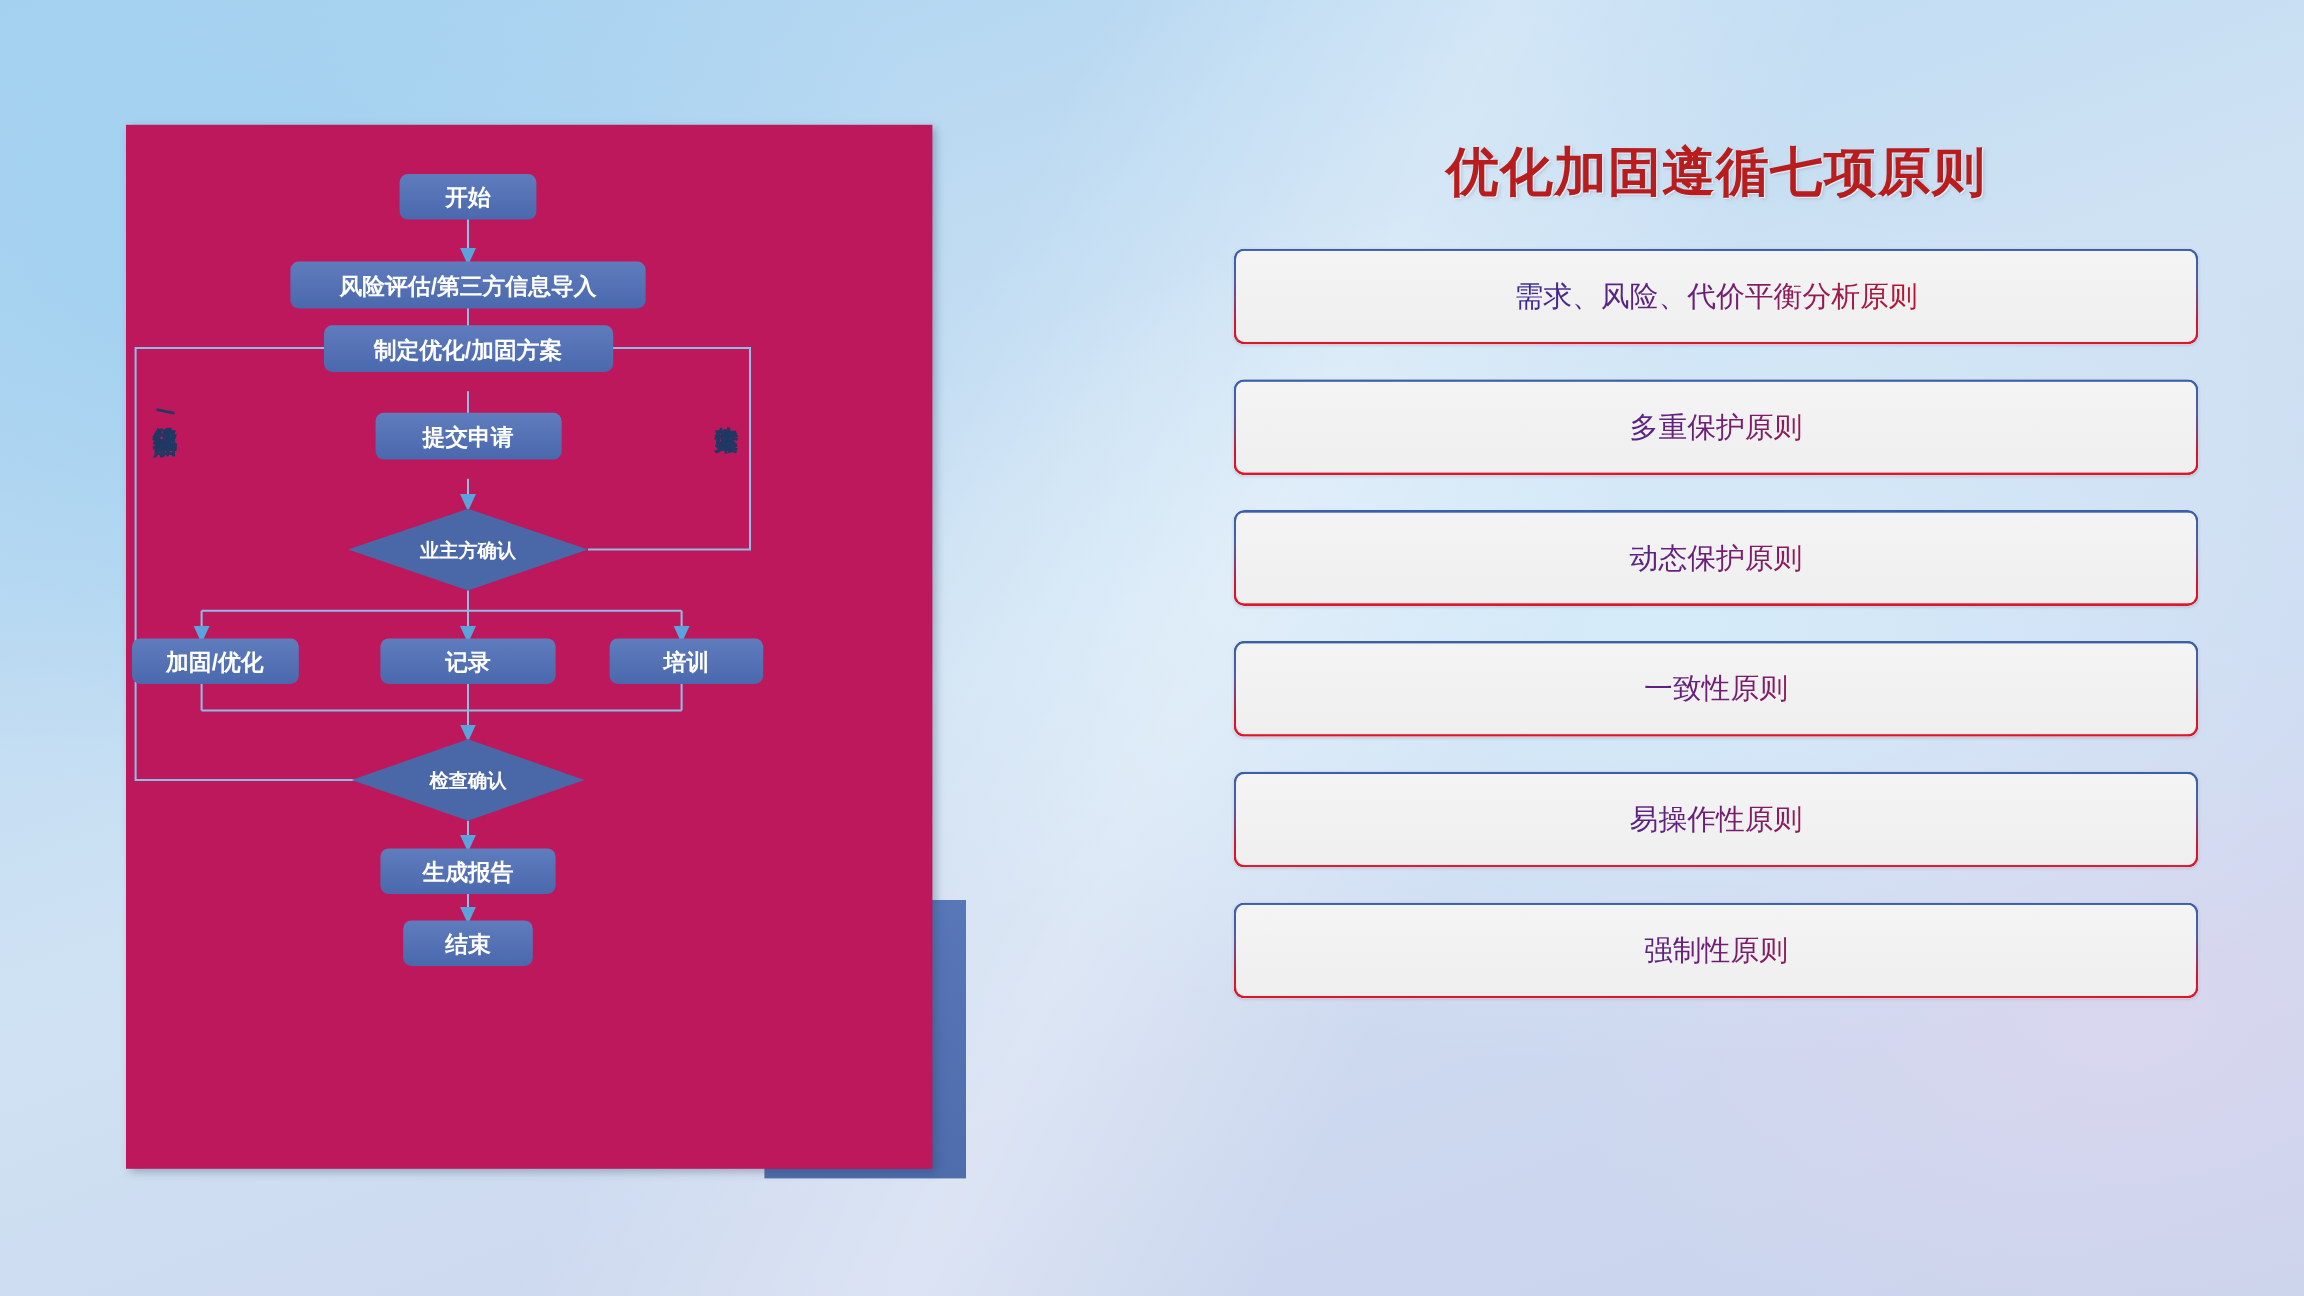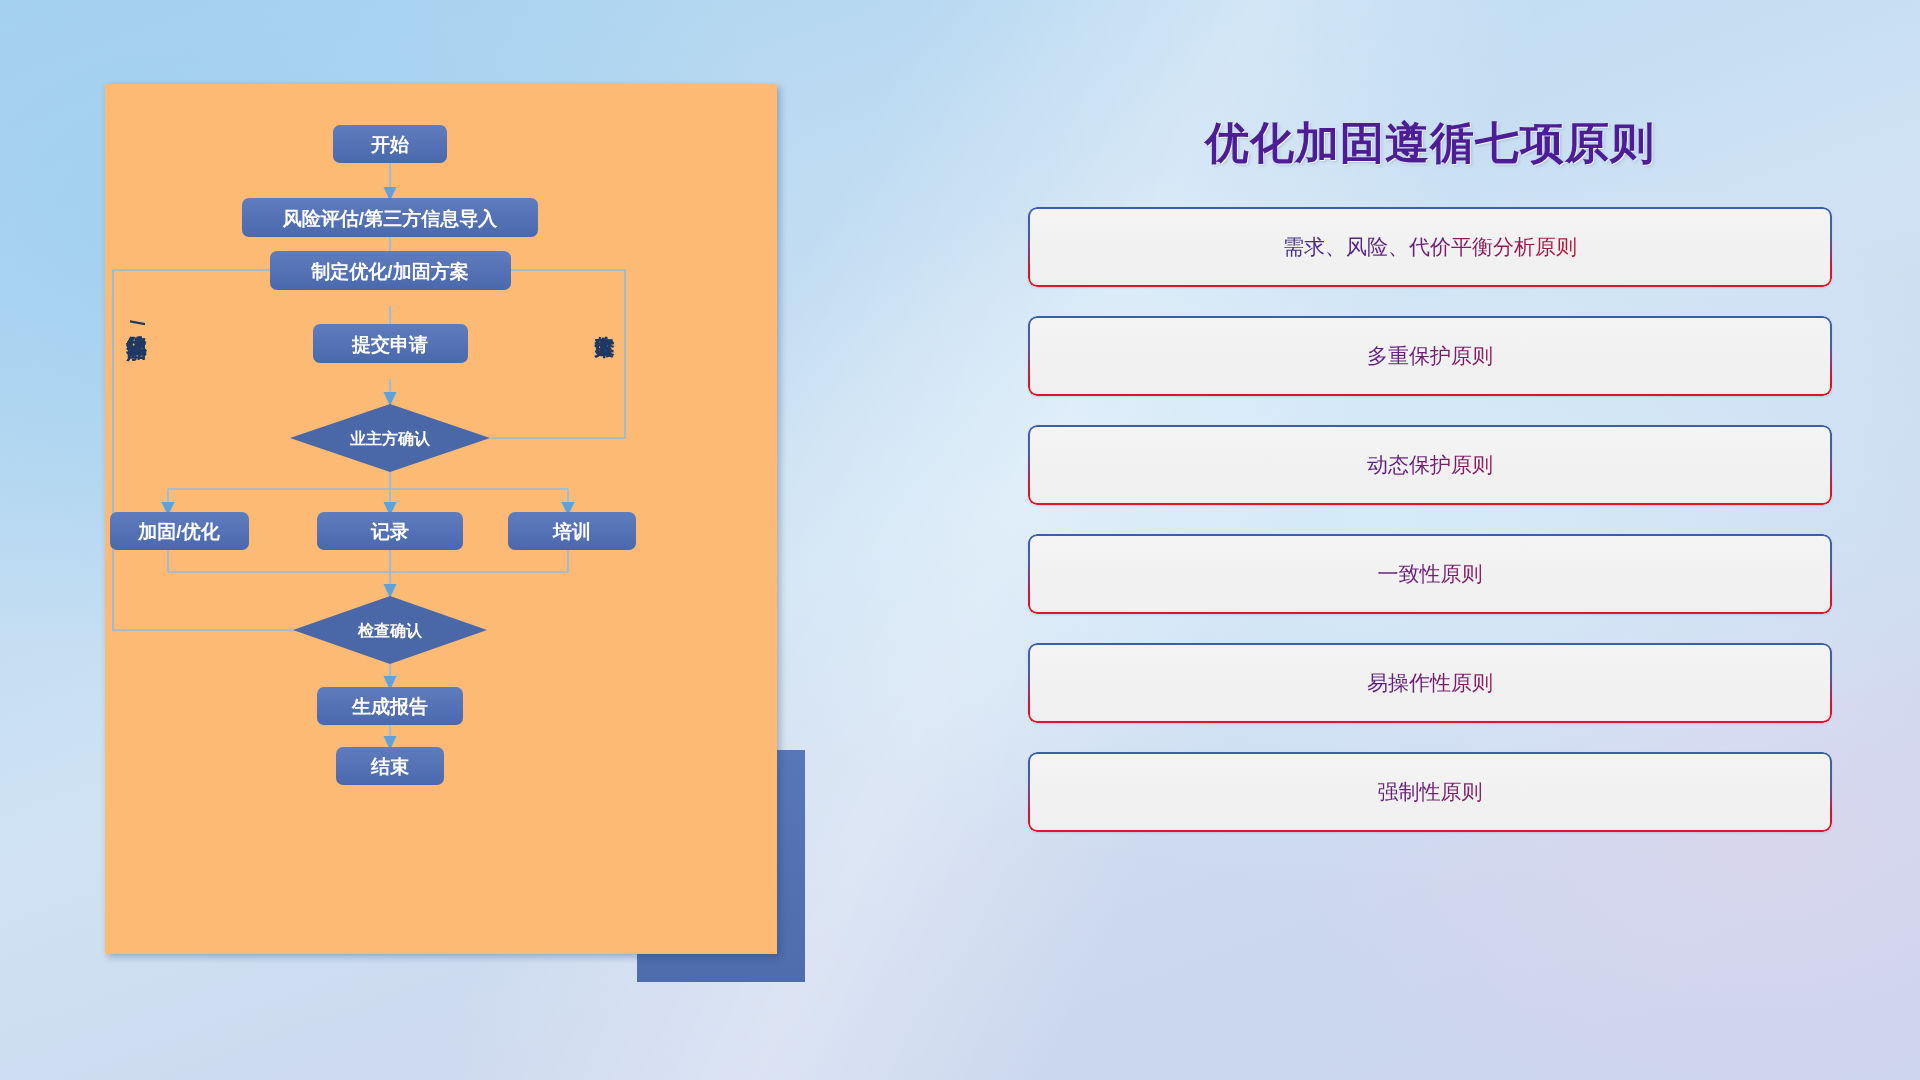--- a/index.html
+++ b/index.html
@@ -21,34 +21,34 @@
     position:absolute;left:0;top:0;width:100%;height:100%;
     background:linear-gradient(115deg, rgba(255,255,255,0) 38%, rgba(255,255,255,.30) 52%, rgba(255,255,255,0) 64%);
   }
 
   
   #deco-rect{
     position:absolute;left:637px;top:750px;width:168px;height:232px;
     background:linear-gradient(180deg,#5877b8 0%,#4f6cac 100%);
   }
   #card{
-    position:absolute;left:105px;top:84px;width:672px;height:870px;
-    background:#fdba74;
+    position:absolute;left:105px;top:104px;width:672px;height:870px;
+    background:#be185d;
     box-shadow:3px 3px 7px rgba(40,60,90,.33);
   }
   #flow{position:absolute;left:0;top:0;width:672px;height:870px;}
 
   
   #right{
     position:absolute;left:1010px;top:96px;width:840px;height:900px;
   }
   #panel-title{
     text-align:center;
     font-size:44px;font-weight:bold;
-    color:#4c1d95;
+    color:#b91c1c;
     letter-spacing:1px;
     text-shadow:1px 1px 0 rgba(255,255,255,.75), 2px 2px 3px rgba(120,140,180,.35);
     margin:18px 0 34px 0;
     white-space:nowrap;
   }
   .pbox{
     position:relative;
     height:80px;margin:0 18px 29px 18px;
     border-radius:9px;
     background:linear-gradient(180deg,#f4f4f4 0%,#f1f1f1 55%,#efefef 100%);
@@ -60,21 +60,21 @@
     background:linear-gradient(180deg,#3a5fa8 0%,#4b5fa0 34%,#8a3a70 58%,#d3152a 78%,#e0162b 100%);
     -webkit-mask:linear-gradient(#000 0 0) content-box, linear-gradient(#000 0 0);
     -webkit-mask-composite:xor;
     mask:linear-gradient(#000 0 0) content-box, linear-gradient(#000 0 0);
     mask-composite:exclude;
     pointer-events:none;
   }
   .plabel{
     position:absolute;inset:0;
     display:flex;align-items:center;justify-content:center;
-    font-size:21px;font-weight:500;
+    font-size:24px;font-weight:500;
     white-space:nowrap;
     background:linear-gradient(90deg,#1f3fa0 0%,#28309a 22%,#6a1f7a 48%,#c0132a 72%,#e01225 100%);
     -webkit-background-clip:text;background-clip:text;
     -webkit-text-fill-color:transparent;color:transparent;text-align:center;
   }
 </style>
 </head>
 <body>
 
 <div id="bg">

